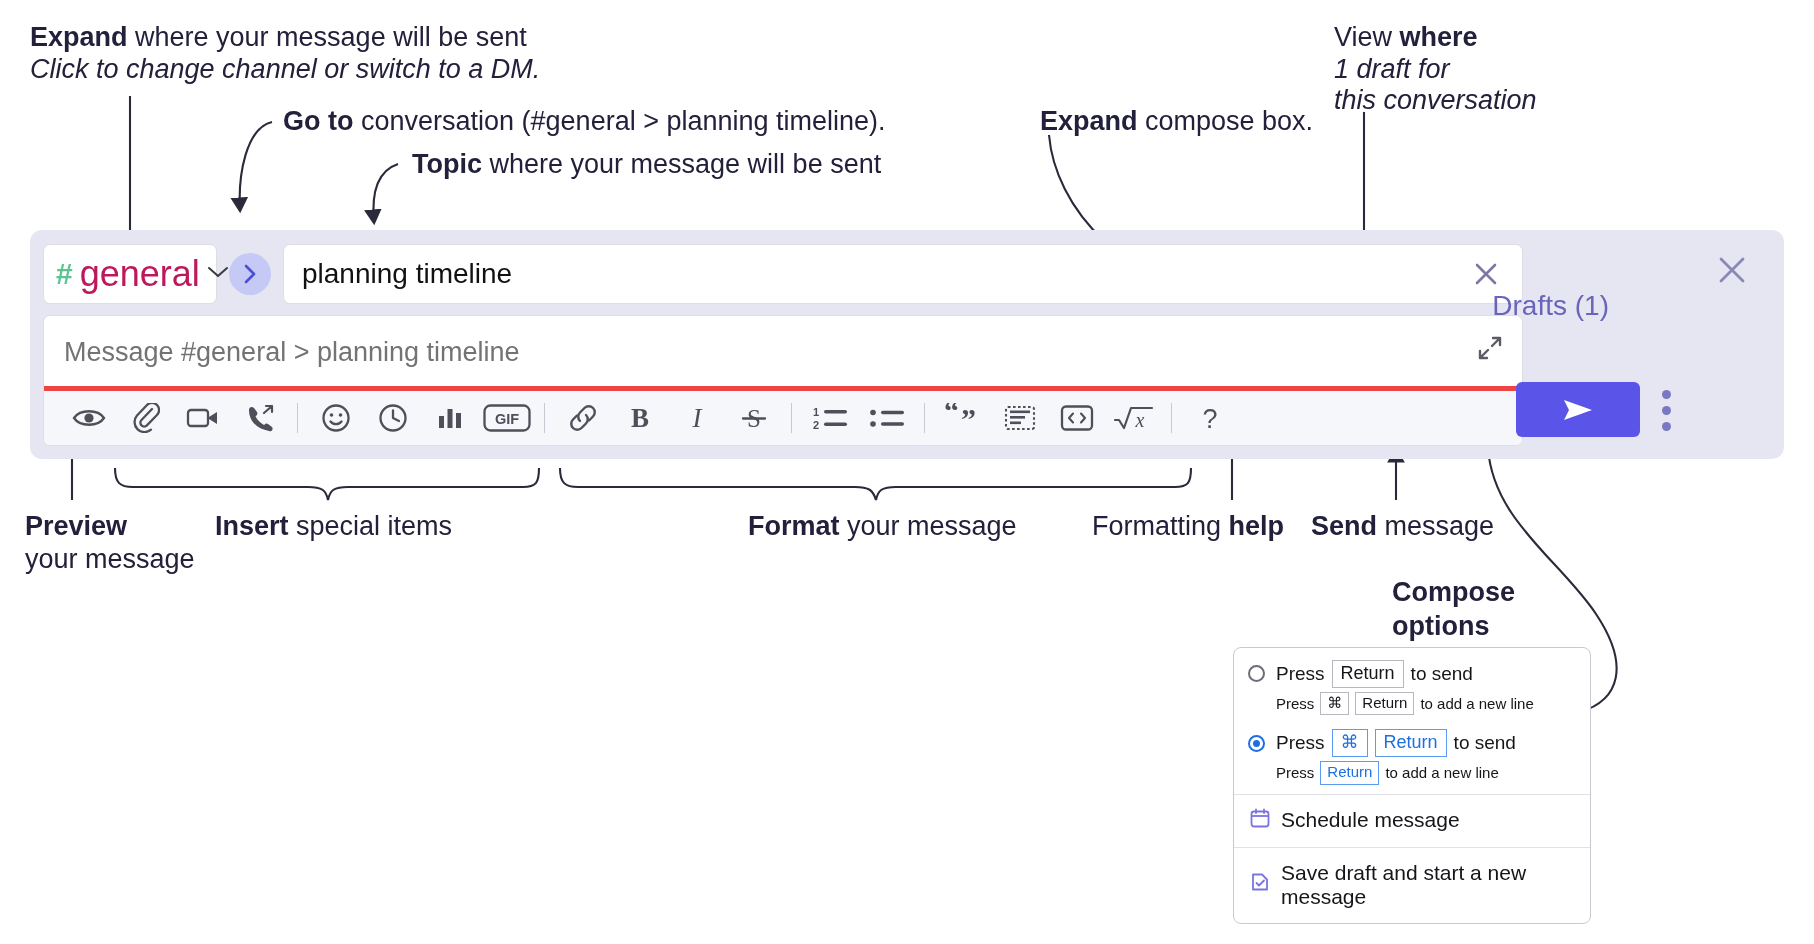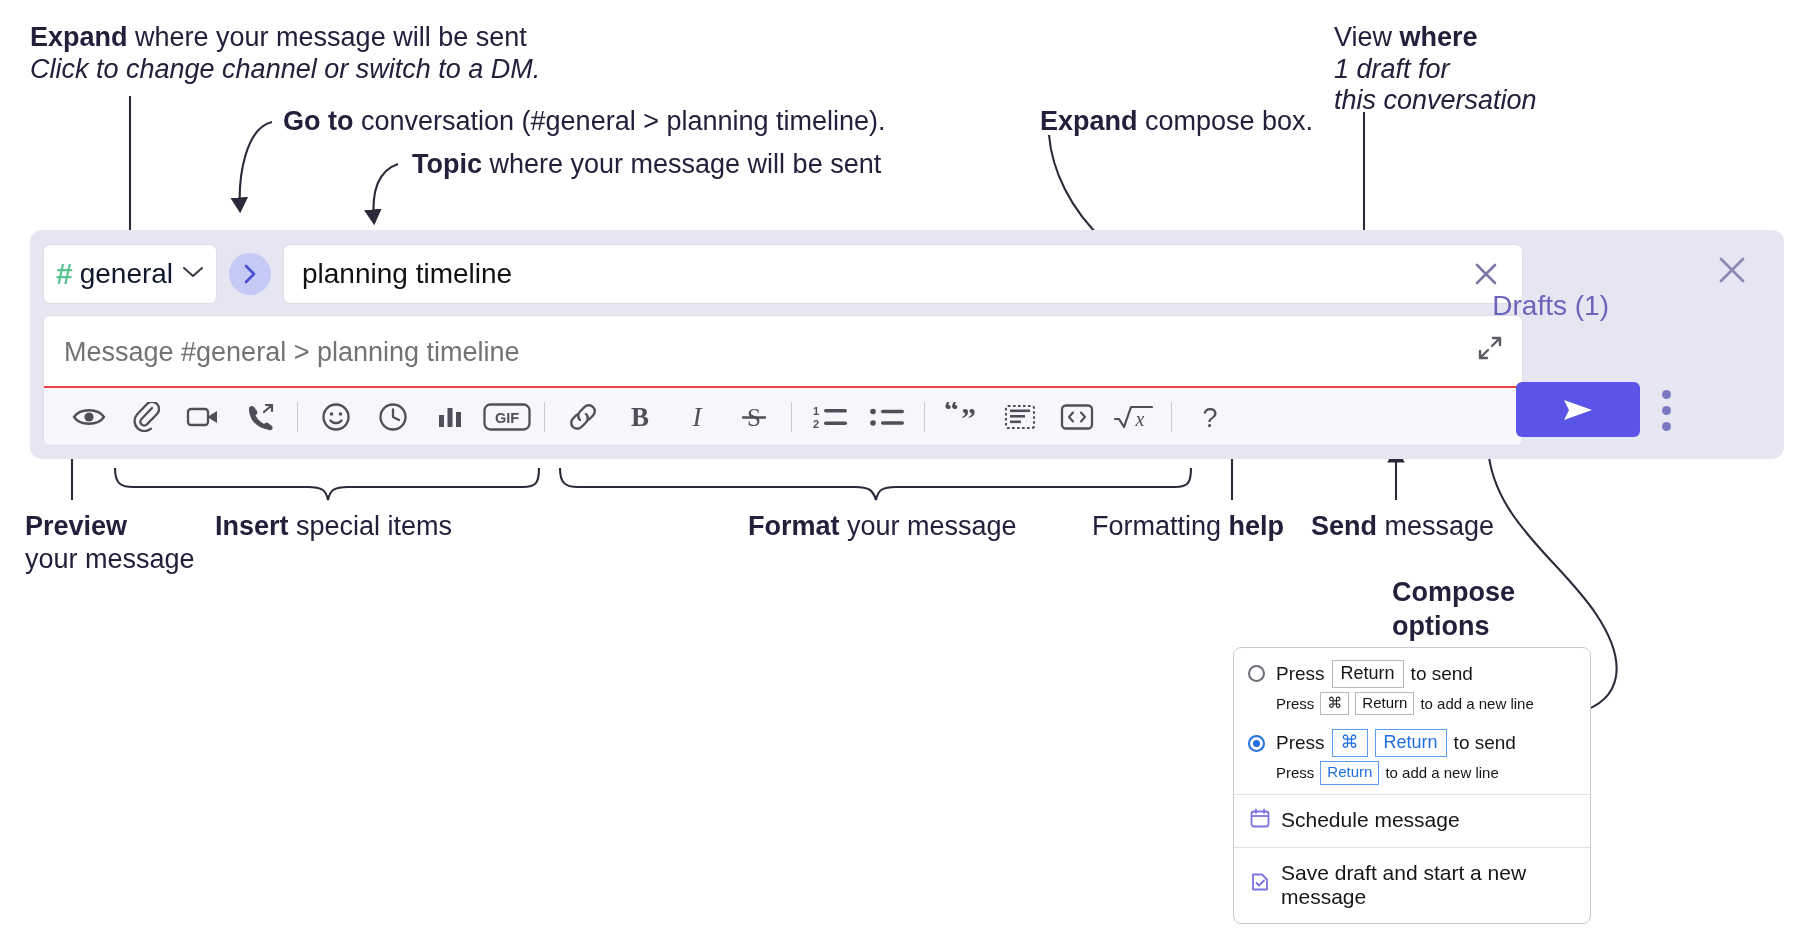--- a/index.html
+++ b/index.html
@@ -35,21 +35,21 @@
   #channel-pill {
     height: 60px; width: 174px;
     background: #ffffff;
     border: 1px solid #dddde6;
     border-radius: 7px;
     display: flex; align-items: center;
     padding: 0 12px;
     gap: 7px;
   }
   #channel-hash { font-size: 30px; font-weight: 700; color: #5bc492; line-height: 1; }
-  #channel-name { font-size: 28px; color: #0f172a; }
+  #channel-name { font-size: 36px; color: #be185d; }
   .chev { margin-left: auto; }
   #goto-btn {
     width: 42px; height: 42px; border-radius: 50%;
     background: #c5c9f5;
     display: flex; align-items: center; justify-content: center;
     margin: 0 12px;
     flex: none;
   }
   #topic-field {
     flex: 1; height: 60px;
@@ -75,21 +75,21 @@
     position: absolute; left: 20px; top: 21px;
     font-size: 27px; color: #737373;
   }
   #expand-btn { position: absolute; right: 14px; top: 14px; width: 36px; height: 36px;
     display:flex; align-items:center; justify-content:center; }
 
   #toolbar {
     position: absolute; left: 0; right: 0; bottom: 0;
     height: 59px;
     background: #f6f7fa;
-    border-top: 2px solid #ef4444;
+    border-top: 5px solid #ef4444;
     display: flex; align-items: center;
     padding-left: 16px;
     gap: 0px;
   }
   .tool { width: 57px; height: 46px; display: flex; align-items: center; justify-content: center; color: #5c5c66; }
   .tool svg { display: block; }
   .sep { width: 1px; height: 30px; background: #c9c9d3; margin: 0 9px; flex: none; }
 
   
   #drafts-link {

